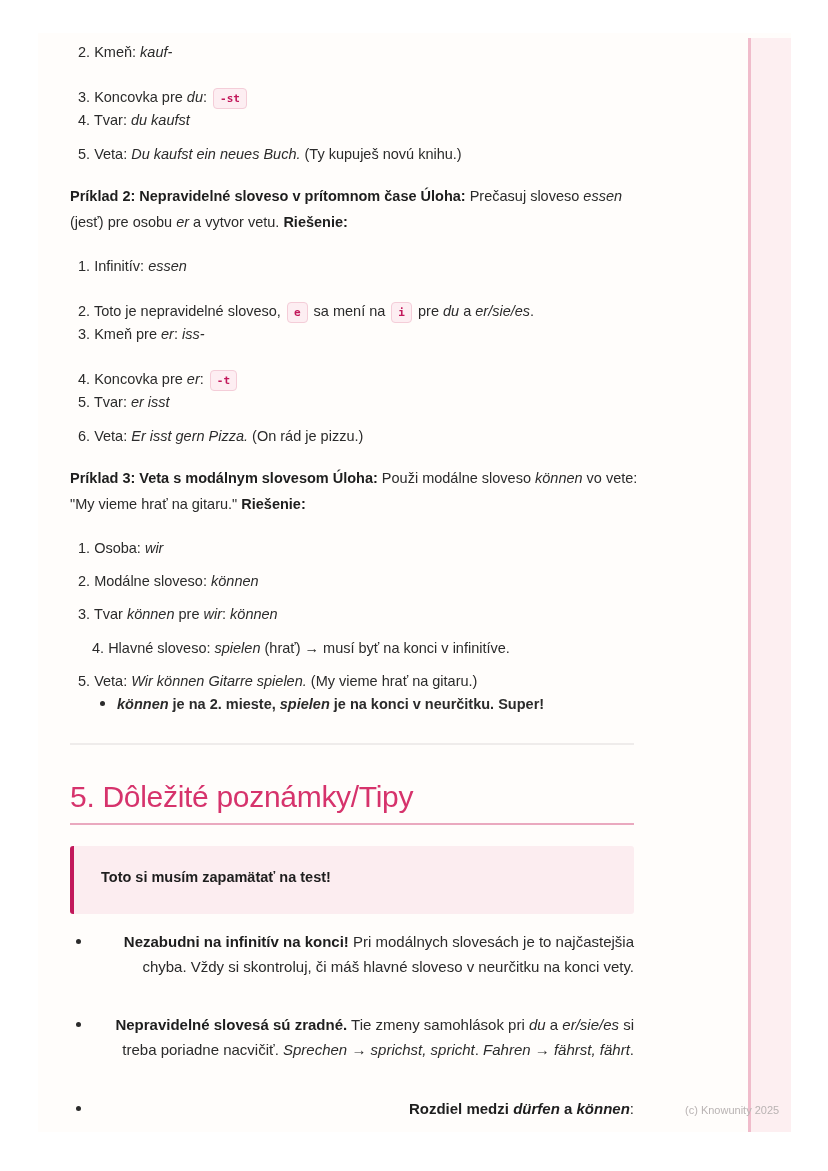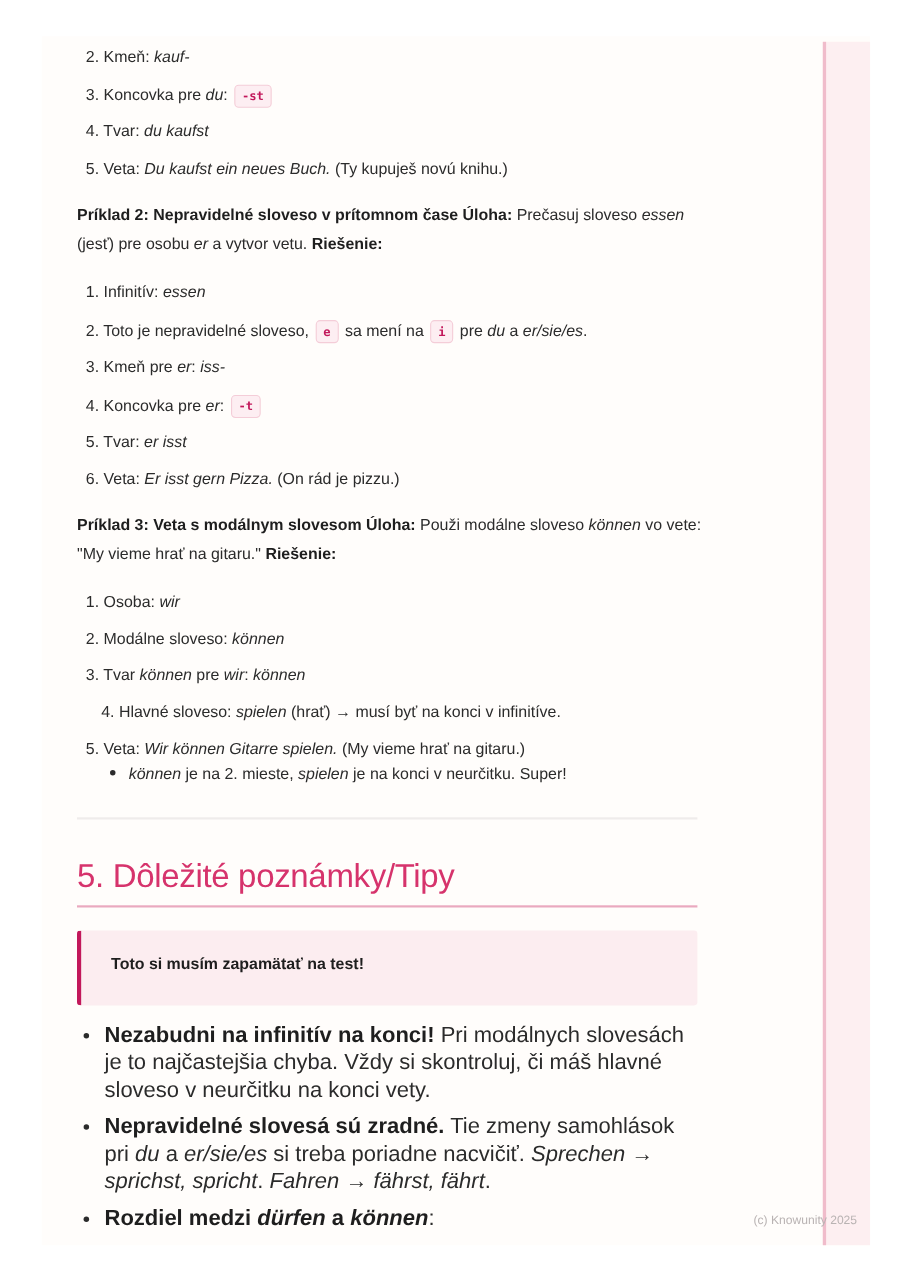--- a/index.html
+++ b/index.html
@@ -60,26 +60,27 @@
       font-family: "DejaVu Sans Mono", "Liberation Mono", monospace;
       font-size: 11px;
       font-weight: bold;
       color: #c2185b;
       background: #fdeef2;
       border: 1px solid #f4cdd8;
       border-radius: 4px;
       padding: 1px 6px;
       line-height: 17px;
       vertical-align: middle;
-      margin: 1px 2px;
+      margin: 12px 2px;
     }
     .sub-bullet {
       position: absolute;
       left: 30px;
       white-space: nowrap;
+      font-weight: bold;
     }
     .bullet-dot {
       display: inline-block;
       width: 5px;
       height: 5px;
       border-radius: 50%;
       background: #2b2b2b;
       vertical-align: middle;
       margin-right: 12px;
       position: relative;
@@ -130,21 +131,22 @@
       font-size: 14.5px;
       font-weight: bold;
       color: #1e1e1e;
       white-space: nowrap;
     }
     .tip {
       position: absolute;
       left: 6px;
       width: 558px;
       line-height: 25px;
-      font-size: 20px;
+      font-size: 15px;
+      text-align: right;
     }
     .tip .dot {
       position: absolute;
       left: 0;
       top: 10px;
       width: 5px;
       height: 5px;
       border-radius: 50%;
       background: #2b2b2b;
     }

